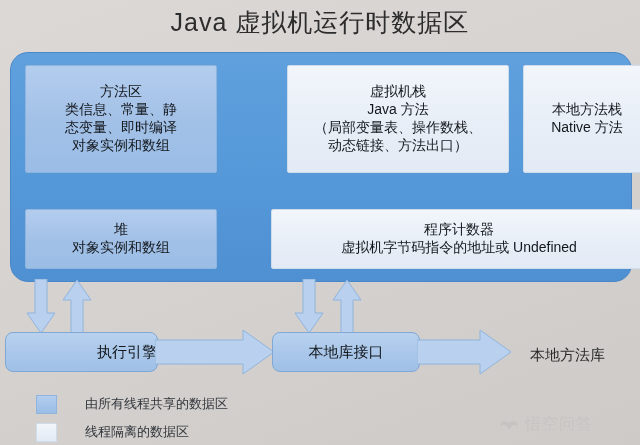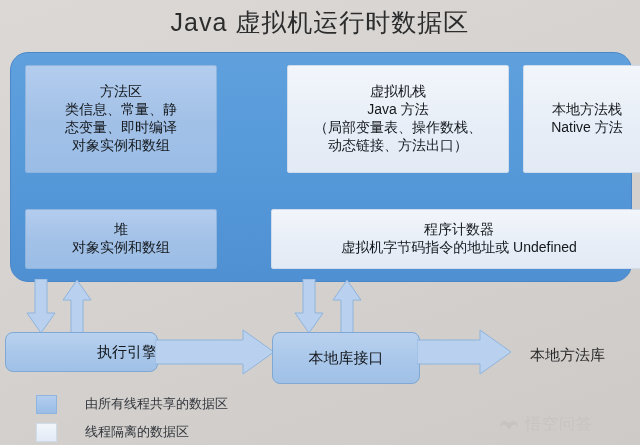--- a/index.html
+++ b/index.html
@@ -101,21 +101,21 @@
     border-radius: 8px;
     display: flex;
     align-items: center;
     justify-content: center;
     font-size: 15px;
     color: #14181d;
     box-sizing: border-box;
     white-space: nowrap;
   }
   #box-engine     { left: 5px;   top: 332px; width: 153px; height: 40px; justify-content: flex-end; }
-  #box-native-lib { left: 272px; top: 332px; width: 148px; height: 52px; }
+  #box-native-lib { left: 272px; top: 332px; width: 148px; height: 40px; }
 
   
   .harrow {
     position: absolute;
     height: 46px;
   }
   .harrow svg { display: block; height: 46px; }
   #arrow-engine-to-native { left: 155px; top: 329px; width: 120px; }
   #arrow-native-to-lib    { left: 417px; top: 329px; width: 95px;  }
 

